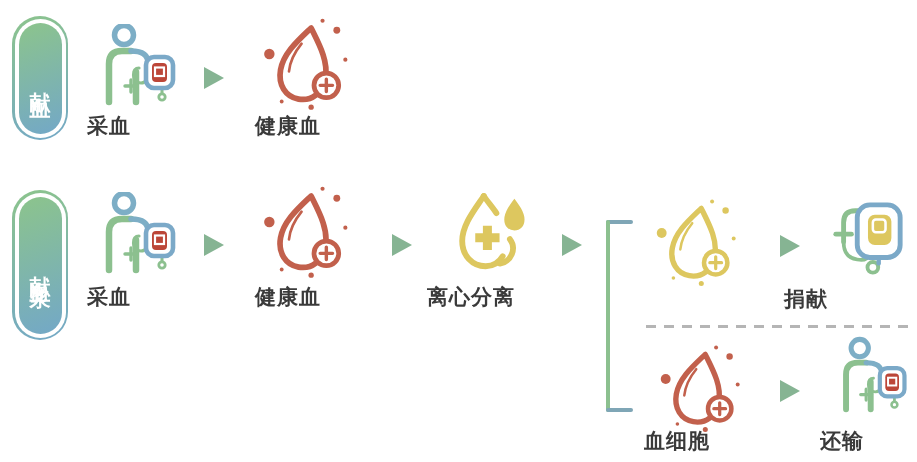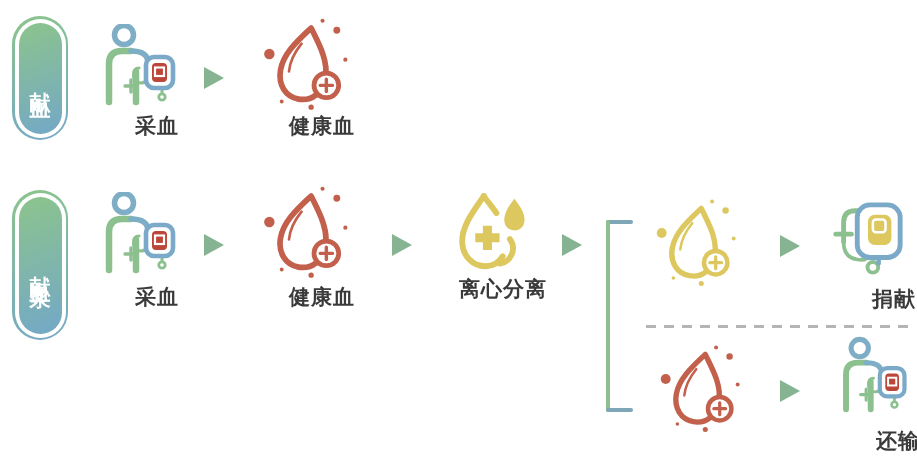--- a/index.html
+++ b/index.html
@@ -2,21 +2,21 @@
 <html style="--green: #8cc08f; --teal: #7daec6; --bag-blue: #7ba9c8; --red: #c2604c; --dark-red: #bc4638; --yellow: #ddc75f; --arrow: #86b493; --bracket-cap: #7fa6b6; --text: #3a3a3a; --dash: #b5b5b5; --badge-from: #8cc48c; --badge-to: #73a8c7;"><head>
 <meta charset="utf-8">
 <style>
   html,body{margin:0;padding:0;background:#fff;}
   #canvas{
     position:relative;width:917px;height:462px;background:#fff;overflow:hidden;
     font-family:"Liberation Sans","DejaVu Sans",sans-serif;
   }
   .abs{position:absolute;}
   .lbl{
-    position:absolute;text-align:right;font-size:21px;font-weight:600;
+    position:absolute;text-align:left;font-size:21px;font-weight:600;
     color:var(--text,#3a3a3a);letter-spacing:1px;line-height:26px;white-space:nowrap;
   }
   .badge{
     position:absolute;border-radius:40px;box-sizing:border-box;padding:2.5px;
     background:linear-gradient(160deg,var(--badge-from,#8cc48c),var(--badge-to,#73a8c7));
   }
   .badge-ring{
     width:100%;height:100%;box-sizing:border-box;background:#fff;border-radius:36px;padding:4px;
   }
   .badge-core{
@@ -137,21 +137,21 @@
     </svg>
   <div class="lbl" style="left:255px;top:284px;width:100px">健康血</div>
 
   <svg class="abs" style="left:391px;top:233px" width="22" height="24">
       <use href="#sym-arrow"></use>
     </svg>
 
   <svg class="abs" style="left:446px;top:185px" width="90" height="94">
       <use href="#sym-centrifuge"></use>
     </svg>
-  <div class="lbl" style="left:427px;top:276px;width:120px">离心分离</div>
+  <div class="lbl" style="left:427px;top:284px;width:120px">离心分离</div>
 
   <svg class="abs" style="left:561px;top:233px" width="22" height="24">
       <use href="#sym-arrow"></use>
     </svg>
 
   <div class="bracket">
     <div class="cap top"></div>
     <div class="v"></div>
     <div class="cap bot"></div>
   </div>
@@ -161,25 +161,26 @@
       <use href="#sym-drop"></use>
     </svg>
 
   <svg class="abs" style="left:779px;top:234px" width="22" height="24">
       <use href="#sym-arrow"></use>
     </svg>
 
   <svg class="abs" style="left:828px;top:199px" width="78" height="82">
       <use href="#sym-bag"></use>
     </svg>
-  <div class="lbl" style="left:816px;top:286px;width:100px">捐献</div>
+  <div class="lbl" style="left:784px;top:286px;width:100px">捐献</div>
 
   <svg class="abs" style="left:654px;top:342px;--dropc:var(--red)" width="90" height="92">
       <use href="#sym-drop"></use>
     </svg>
+  <div class="lbl" style="left:644px;top:428px;width:120px">血细胞</div>
 
   <svg class="abs" style="left:779px;top:379px" width="22" height="24">
       <use href="#sym-arrow"></use>
     </svg>
 
   <svg class="abs" style="left:836px;top:336px" width="84" height="88">
       <use href="#sym-person"></use>
     </svg>
   <div class="lbl" style="left:820px;top:428px;width:100px">还输</div>
 

